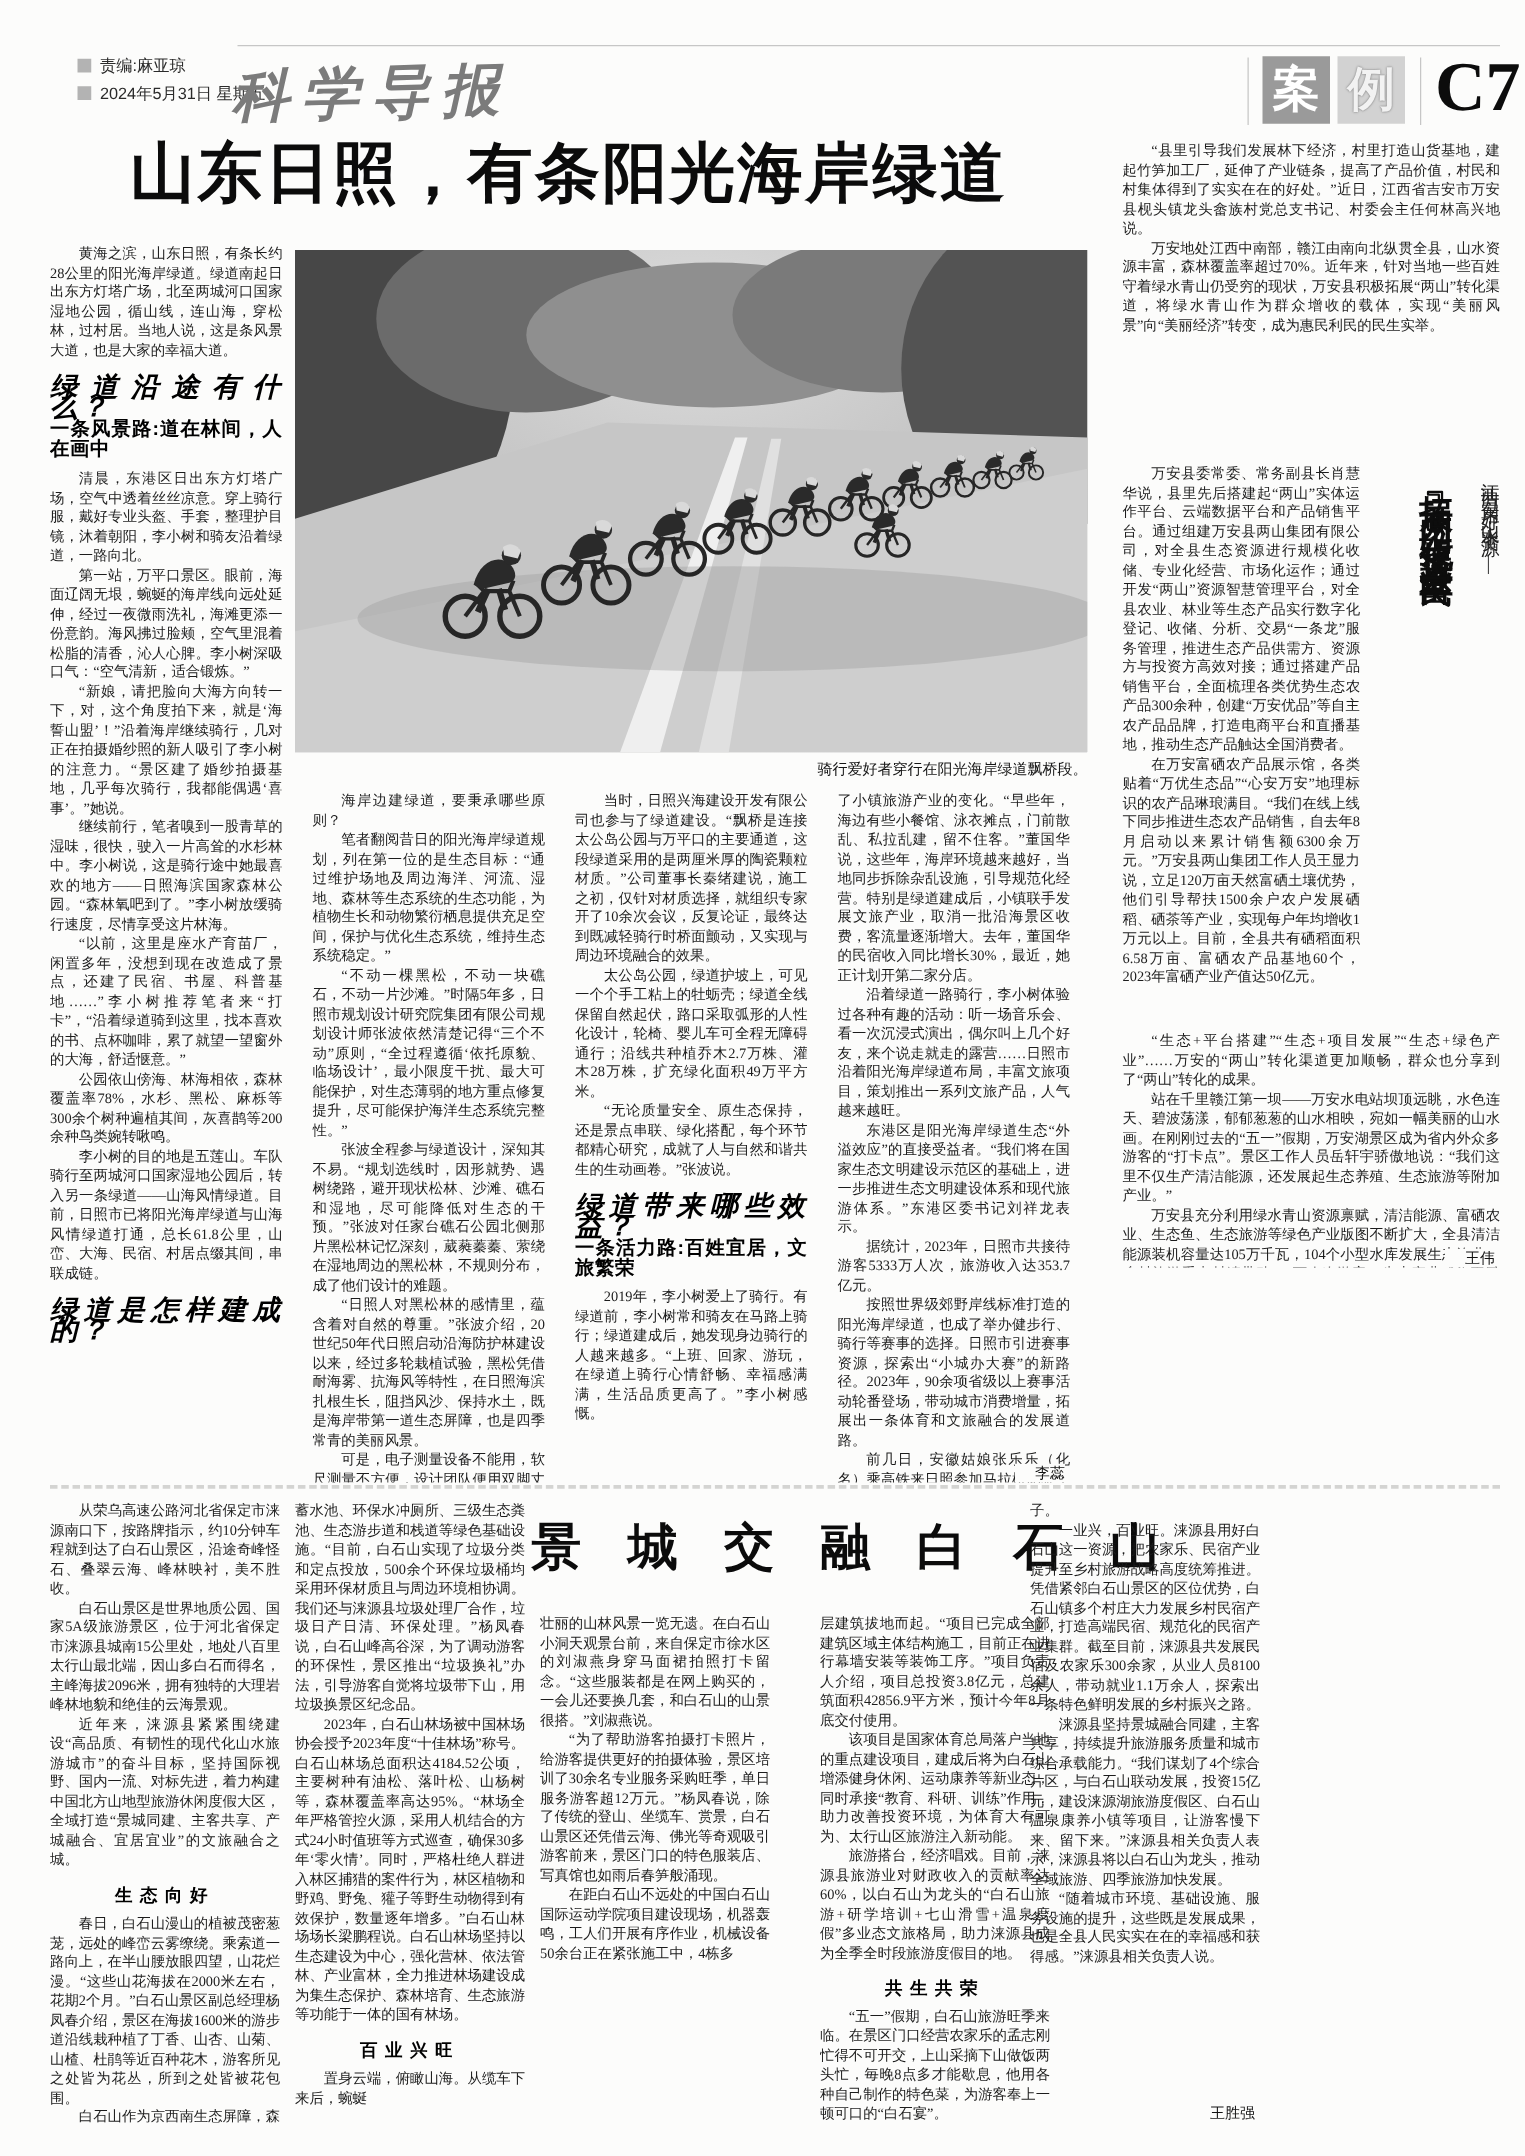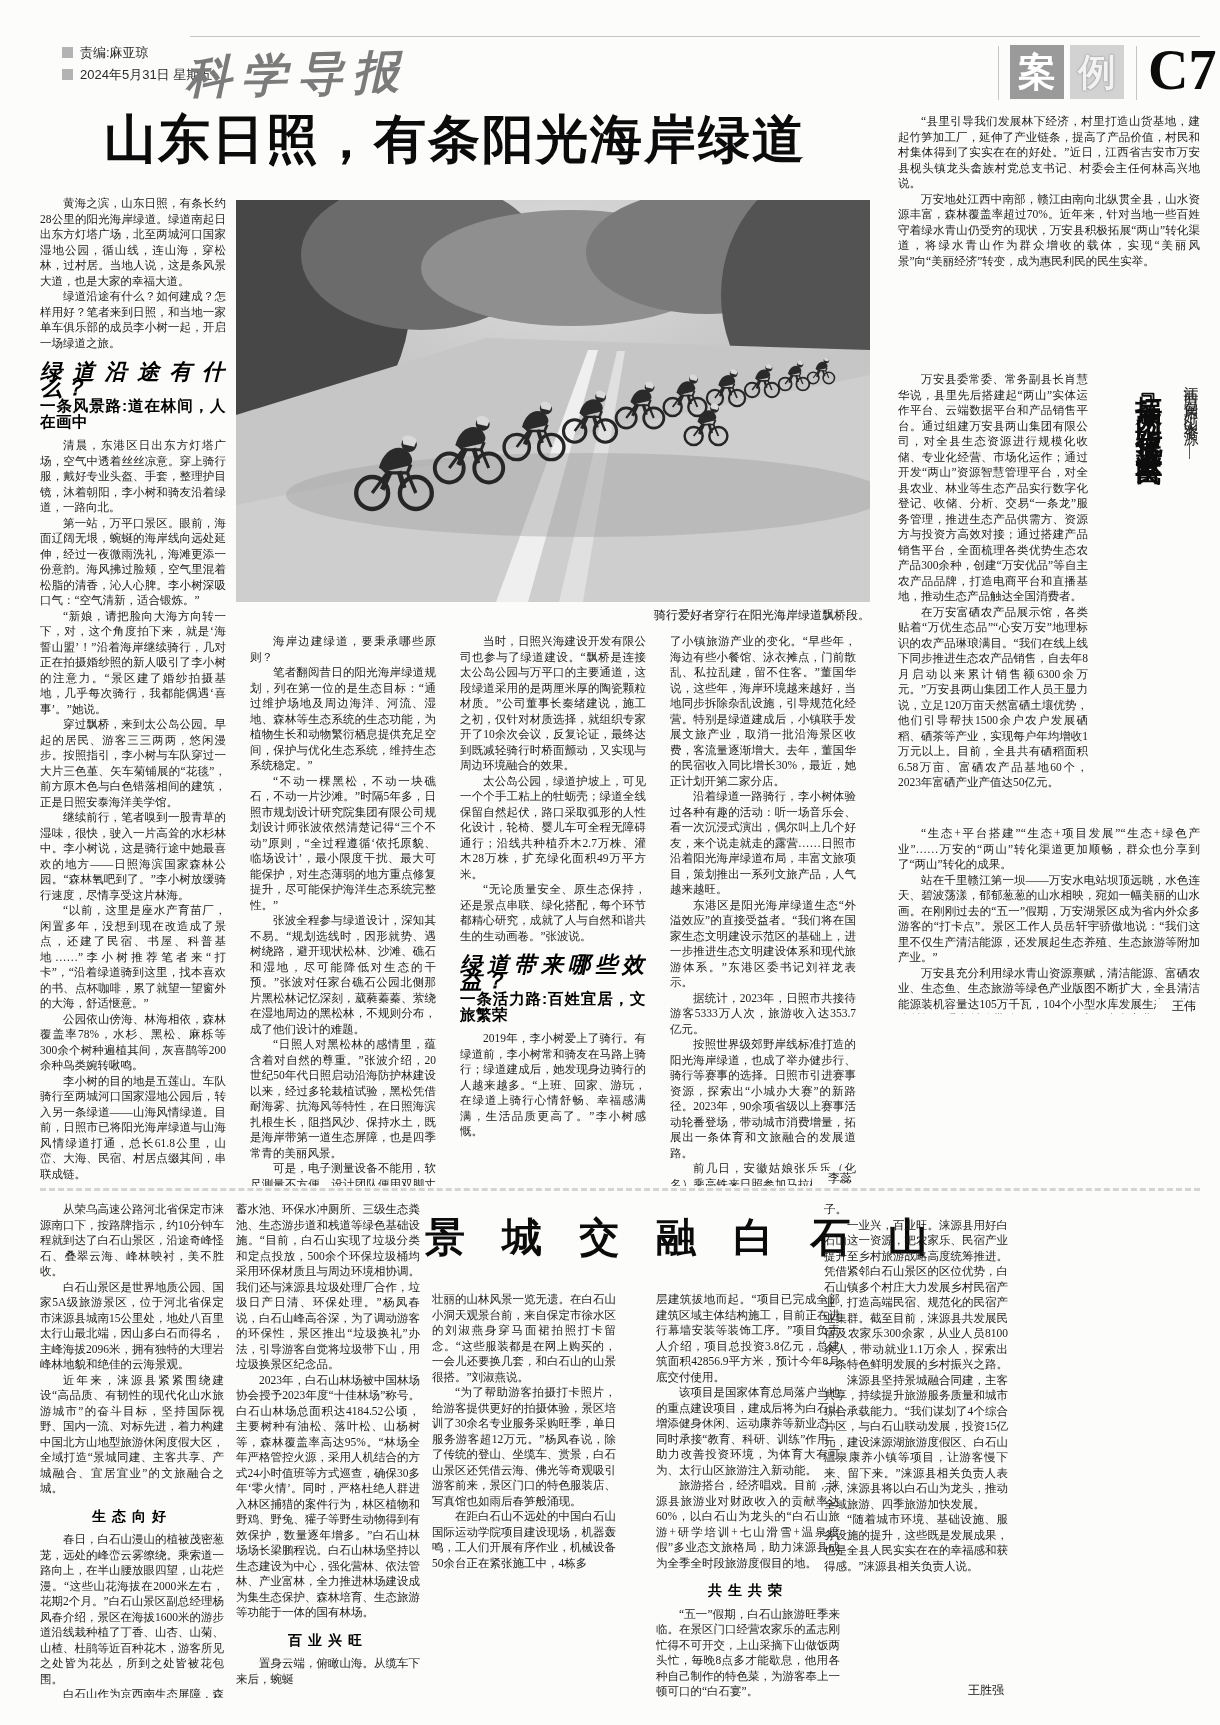--- a/index.html
+++ b/index.html
@@ -100,27 +100,25 @@
       <use href="#cy" transform="translate(354,231) scale(1.18)"></use>
       <use href="#cy" transform="translate(298,247) scale(1.33)"></use>
       <use href="#cy" transform="translate(233,268) scale(1.52)"></use>
       <use href="#cy" transform="translate(158,293) scale(1.68)"></use>
     </svg>
   </div>
   <div class="abs caption" style="left:236px;top:607px;width:634px;">骑行爱好者穿行在阳光海岸绿道飘桥段。</div>
 
   <div class="col" style="left:40px;top:196px;width:186px;height:992px;">
       <p>黄海之滨，山东日照，有条长约28公里的阳光海岸绿道。绿道南起日出东方灯塔广场，北至两城河口国家湿地公园，循山线，连山海，穿松林，过村居。当地人说，这是条风景大道，也是大家的幸福大道。</p>
-      <p>绿道沿途有什么？如何建成？怎样用好？笔者来到日照，和当地一家单车俱乐部的成员李小树一起，开启一场绿道之旅。</p>
       <div class="sub-kai">绿道沿途有什么？</div>
       <div class="sub-bold">一条风景路:道在林间，人在画中</div>
       <p>清晨，东港区日出东方灯塔广场，空气中透着丝丝凉意。穿上骑行服，戴好专业头盔、手套，整理护目镜，沐着朝阳，李小树和骑友沿着绿道，一路向北。</p>
       <p>第一站，万平口景区。眼前，海面辽阔无垠，蜿蜒的海岸线向远处延伸，经过一夜微雨洗礼，海滩更添一份意韵。海风拂过脸颊，空气里混着松脂的清香，沁人心脾。李小树深吸口气：“空气清新，适合锻炼。”</p>
       <p>“新娘，请把脸向大海方向转一下，对，这个角度拍下来，就是‘海誓山盟’！”沿着海岸继续骑行，几对正在拍摄婚纱照的新人吸引了李小树的注意力。“景区建了婚纱拍摄基地，几乎每次骑行，我都能偶遇‘喜事’。”她说。</p>
-      <p>穿过飘桥，来到太公岛公园。早起的居民、游客三三两两，悠闲漫步。按照指引，李小树与车队穿过一大片三色堇、矢车菊铺展的“花毯”，前方原木色与白色错落相间的建筑，正是日照安泰海洋美学馆。</p>
       <p>继续前行，笔者嗅到一股青草的湿味，很快，驶入一片高耸的水杉林中。李小树说，这是骑行途中她最喜欢的地方——日照海滨国家森林公园。“森林氧吧到了。”李小树放缓骑行速度，尽情享受这片林海。</p>
       <p>“以前，这里是座水产育苗厂，闲置多年，没想到现在改造成了景点，还建了民宿、书屋、科普基地……”李小树推荐笔者来“打卡”，“沿着绿道骑到这里，找本喜欢的书、点杯咖啡，累了就望一望窗外的大海，舒适惬意。”</p>
       <p>公园依山傍海、林海相依，森林覆盖率78%，水杉、黑松、麻栎等300余个树种遍植其间，灰喜鹊等200余种鸟类婉转啾鸣。</p>
       <p>李小树的目的地是五莲山。车队骑行至两城河口国家湿地公园后，转入另一条绿道——山海风情绿道。目前，日照市已将阳光海岸绿道与山海风情绿道打通，总长61.8公里，山峦、大海、民宿、村居点缀其间，串联成链。</p>
       <div class="sub-kai">绿道是怎样建成的？</div>
     </div>
   <div class="col" style="left:250px;top:634px;width:186px;height:552px;">
       <p>海岸边建绿道，要秉承哪些原则？</p>
       <p>笔者翻阅昔日的阳光海岸绿道规划，列在第一位的是生态目标：“通过维护场地及周边海洋、河流、湿地、森林等生态系统的生态功能，为植物生长和动物繁衍栖息提供充足空间，保护与优化生态系统，维持生态系统稳定。”</p>
       <p>“不动一棵黑松，不动一块礁石，不动一片沙滩。”时隔5年多，日照市规划设计研究院集团有限公司规划设计师张波依然清楚记得“三个不动”原则，“全过程遵循‘依托原貌、临场设计’，最小限度干扰、最大可能保护，对生态薄弱的地方重点修复提升，尽可能保护海洋生态系统完整性。”</p>

